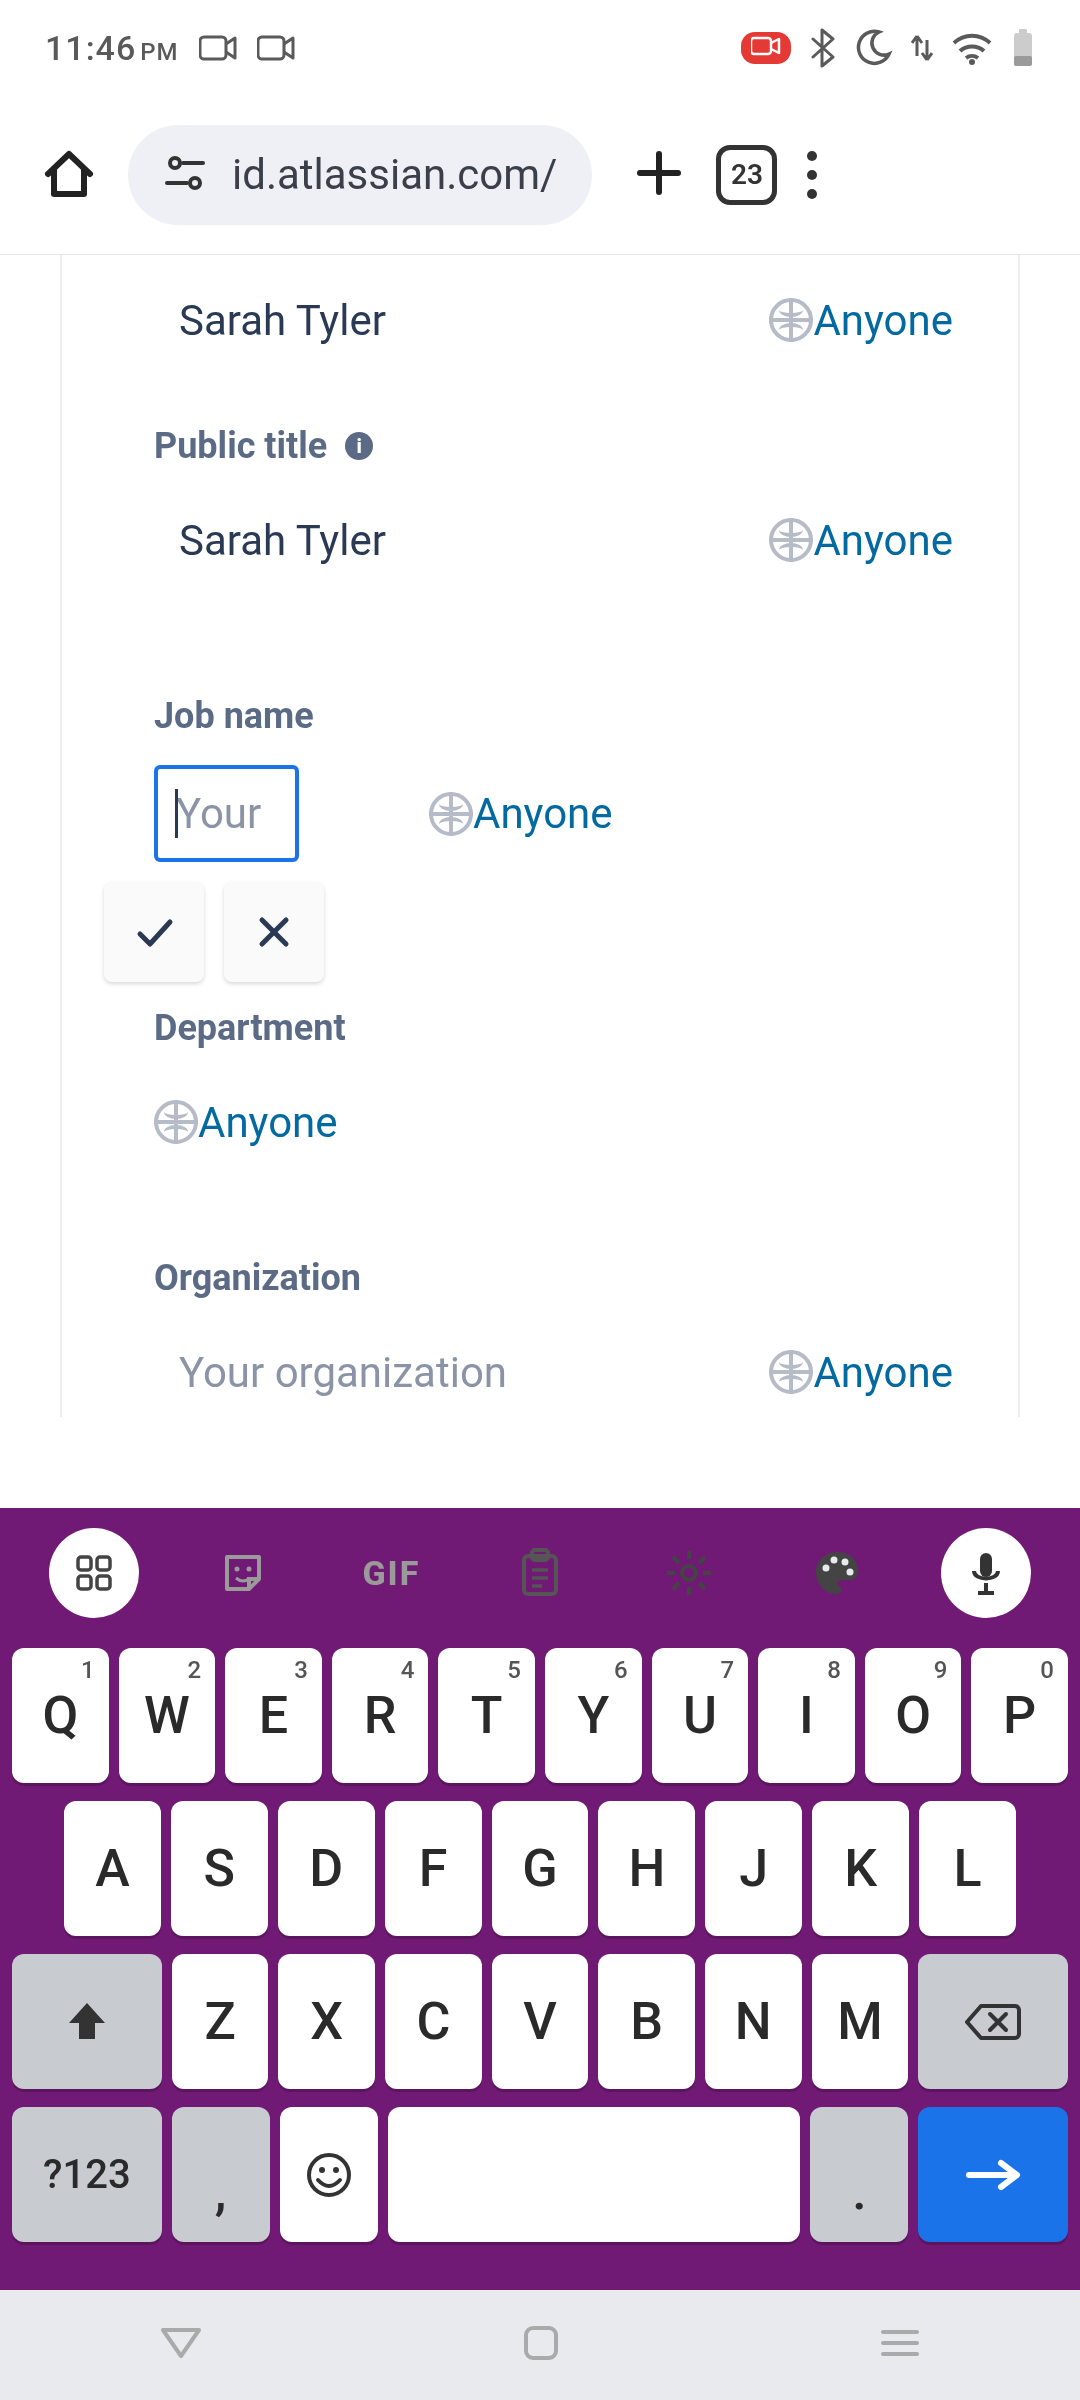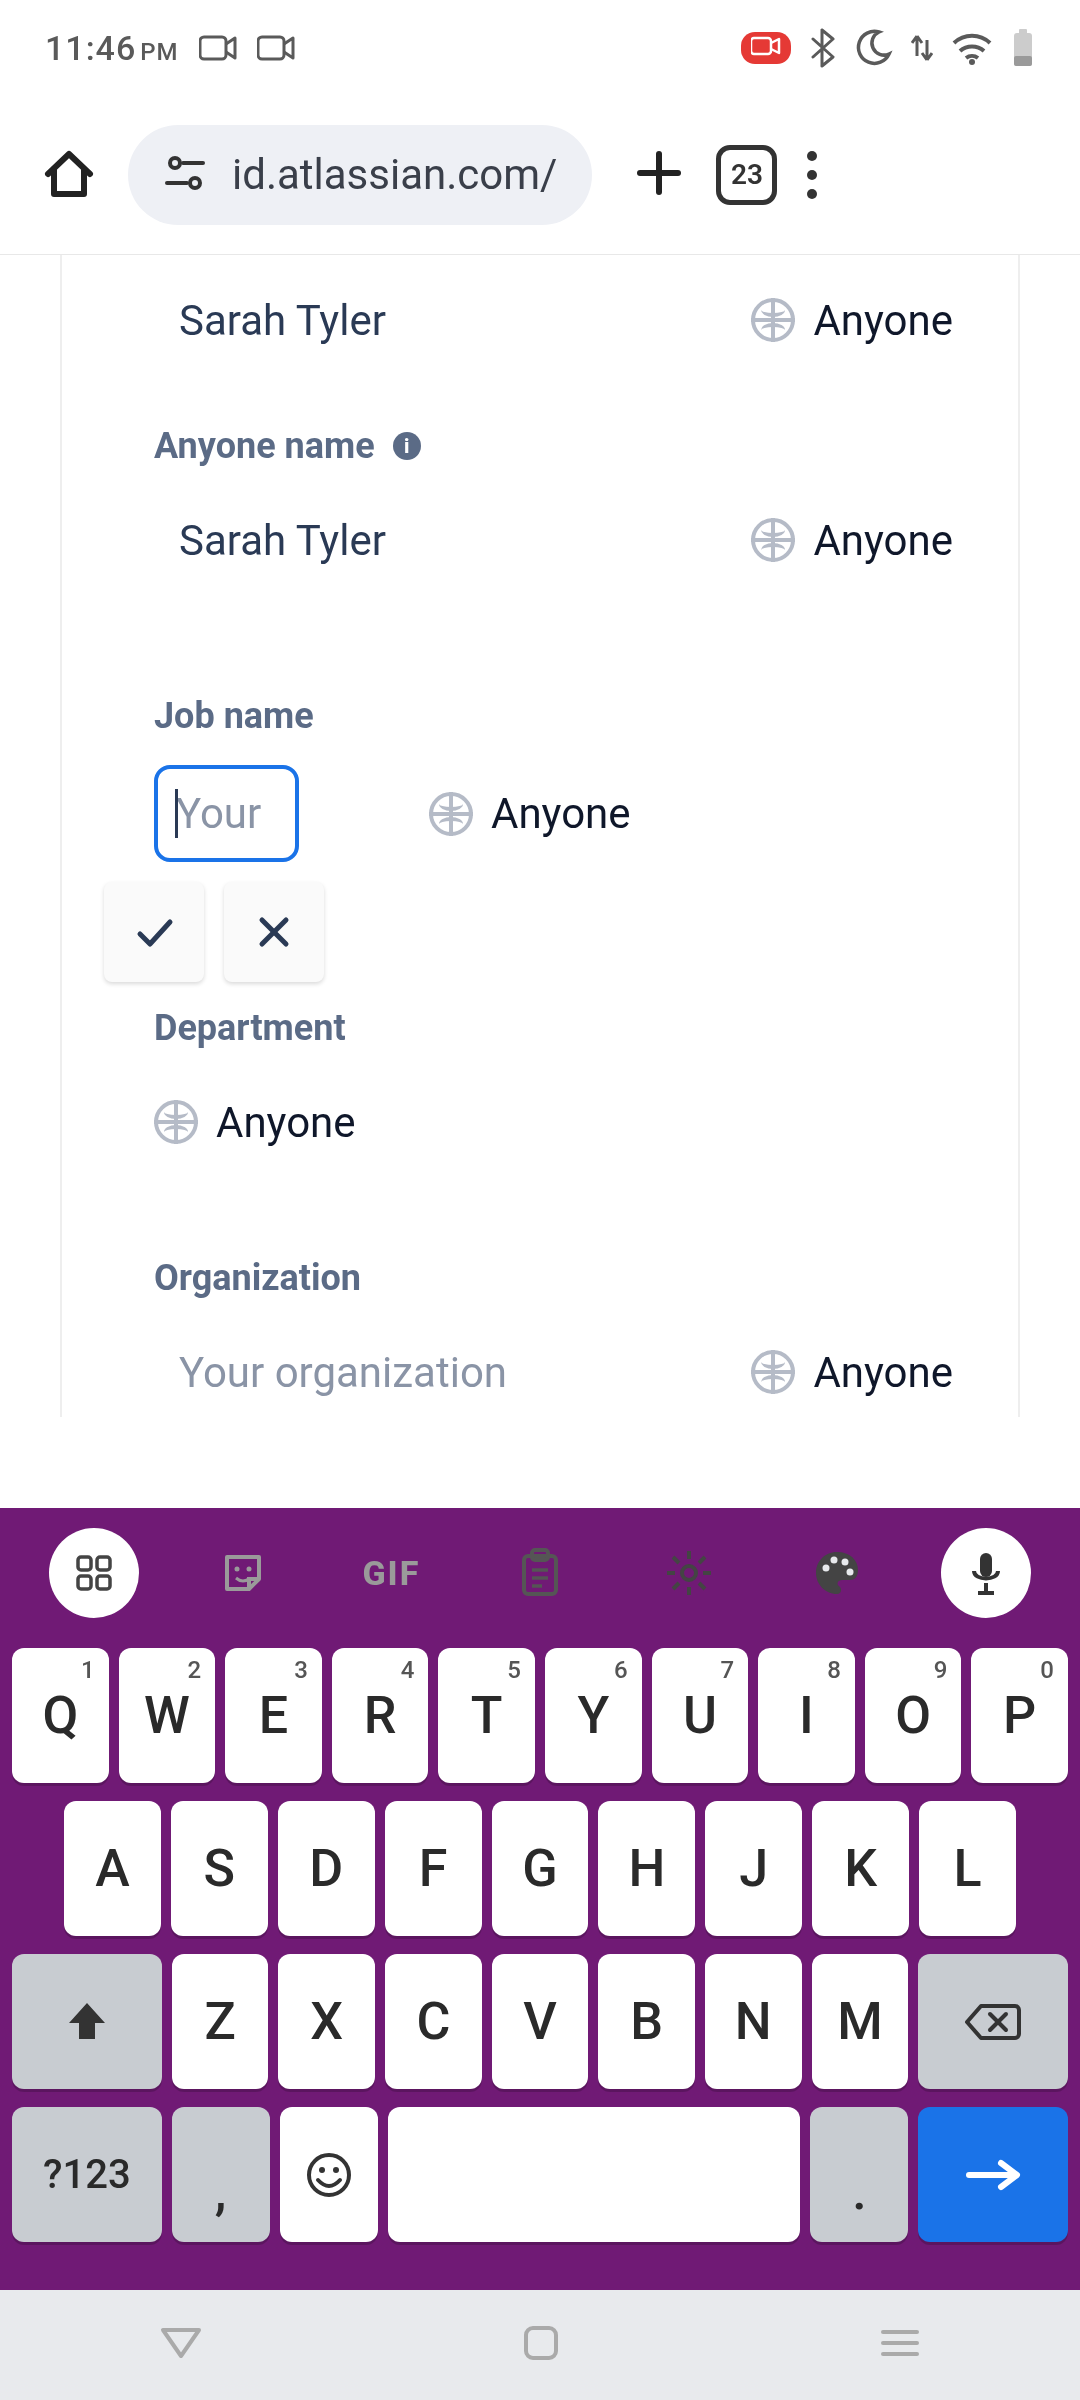--- a/index.html
+++ b/index.html
@@ -72,32 +72,32 @@
     margin: 0 0;
   }
   .field-row {
     display:flex;
     align-items:center;
     justify-content:space-between;
     min-height:90px;
   }
   .field-value { font-size:42px; color:#2a3a55; padding-left:25px; }
   .placeholder { color:#8a94a6; }
-  .visibility { display:flex; align-items:center; gap:18px; color:#0f172a; font-size:42px; }
+  .visibility { display:flex; align-items:center; color:#0369a1; font-size:42px; }
   .section-label {
     font-size:36px; font-weight:700; color:#5b6b86; margin-top:60px; margin-bottom:28px;
     display:flex; align-items:center; gap:18px;
   }
   .info-badge {
     width:28px; height:28px; border-radius:50%; background:#5b6b86; color:#fff;
     display:flex; align-items:center; justify-content:center; font-size:20px; font-weight:800;
   }
   .input-active {
     border:4px solid #1a73e8;
-    border-radius:16px;
+    border-radius:6px;
     padding:20px 18px;
     font-size:42px;
     color:#8a94a6;
     width:145px;
     position:relative;
   }
   .caret {
     position:absolute; left:17px; top:20px; bottom:20px; width:3px; background:#2a3a55;
   }
   .confirm-cancel {
@@ -283,21 +283,21 @@
       <span class="visibility">
         <span class="globe">
             <span class="arc1"></span>
             <span class="arc2"></span>
           </span>
         <span>Anyone</span>
       </span>
     </div>
 
     <div class="section-label">
-      <span>Anyone name</span>
+      <span>Public title</span>
       <span class="info-badge">i</span>
     </div>
     <div class="field-row">
       <span class="field-value">Sarah Tyler</span>
       <span class="visibility">
         <span class="globe">
             <span class="arc1"></span>
             <span class="arc2"></span>
           </span>
         <span>Anyone</span>

